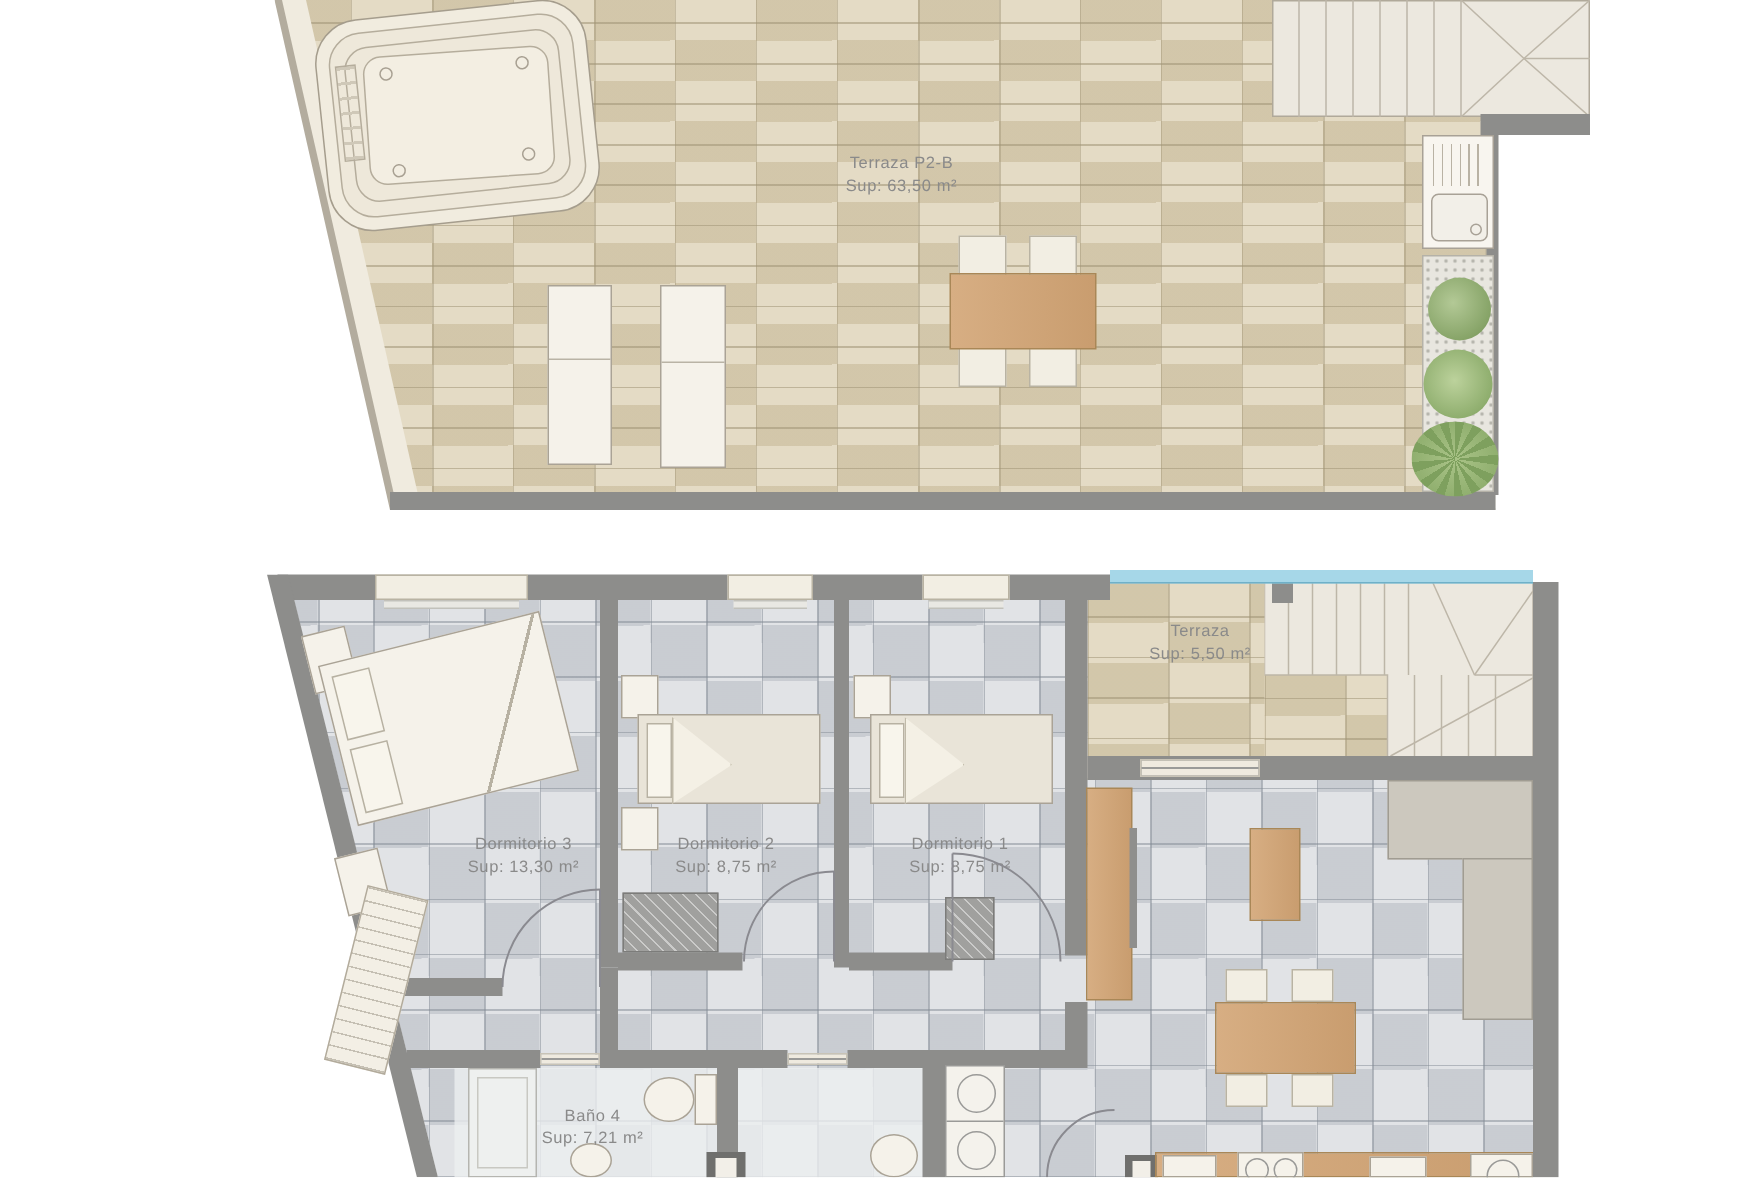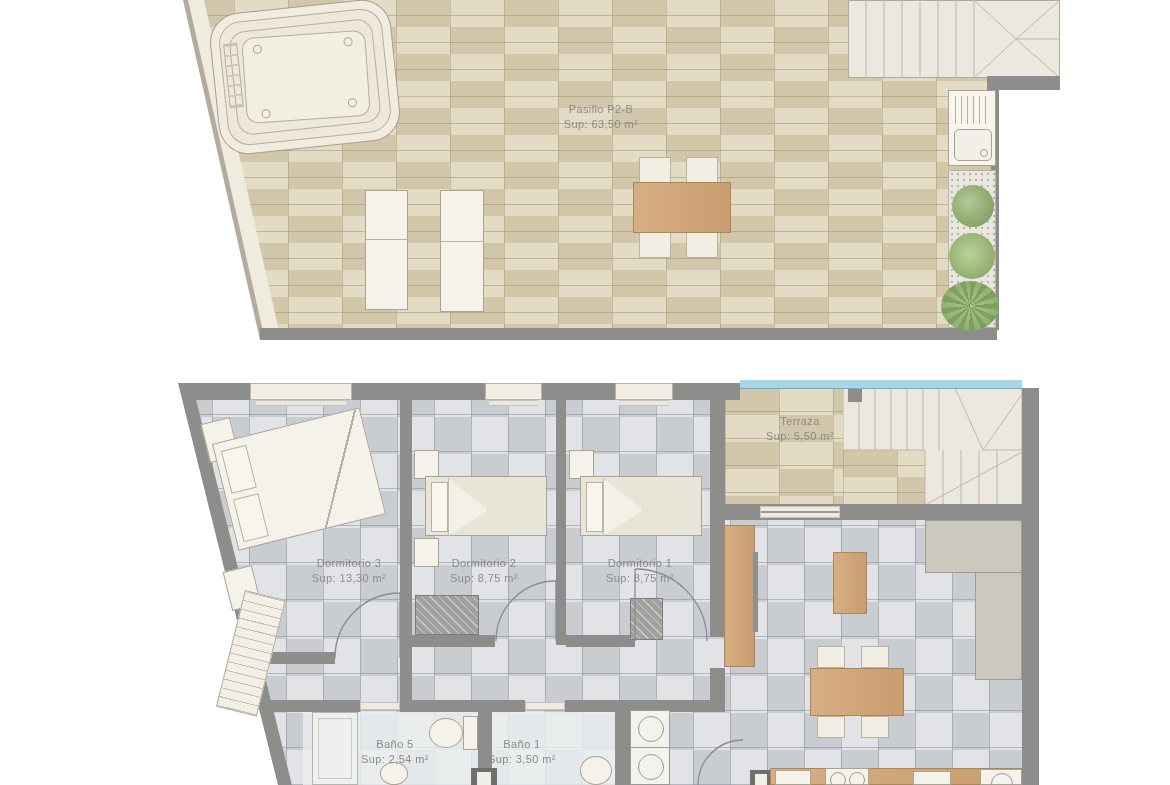--- a/index.html
+++ b/index.html
@@ -96,21 +96,21 @@
       <div class="abs circle" style="right:7px;bottom:8px;width:6px;height:6px;border:1px solid #a8a196;"></div>
     </div>
 
     <div class="abs" style="left:768px;top:170px;width:48px;height:158px;border:1px solid #b5b2a8;box-sizing:border-box;background-color:#e8e6df;background-image:radial-gradient(rgba(110,110,100,.4) 1px,transparent 1.4px);background-size:6px 6px;">
       <div class="abs circle" style="left:3px;top:14px;width:42px;height:42px;background:radial-gradient(circle at 40% 40%,#b3c996,#87a468 70%,#6f8d52);"></div>
       <div class="abs circle" style="left:0px;top:62px;width:46px;height:46px;background:radial-gradient(circle at 45% 45%,#bcd29c,#8fae6e 70%,#71904f);"></div>
       <div class="abs circle" style="left:-8px;top:110px;width:58px;height:50px;background:repeating-conic-gradient(#7ea05e 0 14deg,rgba(0,0,0,0) 14deg 28deg),radial-gradient(#a9c387,#86a765);"></div>
     </div>
 
     <div class="label" style="left:336px;top:102px;width:170px;">
-      <div>Pasillo P2-B</div>
+      <div>Terraza P2-B</div>
       <div>Sup: 63,50 m²</div>
     </div>
   </div>
 
   <div class="abs" style="left:175px;top:380px;width:872px;height:405px;">
 
     <div class="tile-gray" style="left:0;top:0;width:872px;height:405px;clip-path:polygon(21px 20px,847px 20px,847px 405px,117px 405px);"></div>
 
     <div class="abs" style="left:128px;top:332px;width:315px;height:73px;background:rgba(236,239,240,.8);"></div>
 
@@ -242,26 +242,22 @@
     </div>
     <div class="label" style="left:385px;top:176px;width:160px;">
       <div>Dormitorio 1</div>
       <div>Sup: 8,75 m²</div>
     </div>
     <div class="label" style="left:545px;top:34px;width:160px;">
       <div>Terraza</div>
       <div>Sup: 5,50 m²</div>
     </div>
     <div class="label" style="left:140px;top:357px;width:160px;">
-      <div>Baño 5</div>
-      <div>Sup: 2,54 m²</div>
-    </div>
-    <div class="label" style="left:267px;top:357px;width:160px;">
-      <div>Baño 1</div>
-      <div>Sup: 3,50 m²</div>
+      <div>Baño 4</div>
+      <div>Sup: 7,21 m²</div>
     </div>
 
     <svg class="arcs abs" style="left:0;top:0;width:872px;height:405px;" viewBox="0 0 872 405">
       <path d="M 160 278 A 65 65 0 0 1 225 213"></path>
       <line x1="225" y1="278" x2="225" y2="213"></line>
       <path d="M 321 261 A 60 60 0 0 1 381 201"></path>
       <line x1="381" y1="261" x2="381" y2="201"></line>
       <path d="M 532 261 A 72 72 0 0 0 460 189"></path>
       <line x1="460" y1="261" x2="460" y2="189"></line>
       <path d="M 523 405 A 45 45 0 0 1 568 360"></path>

